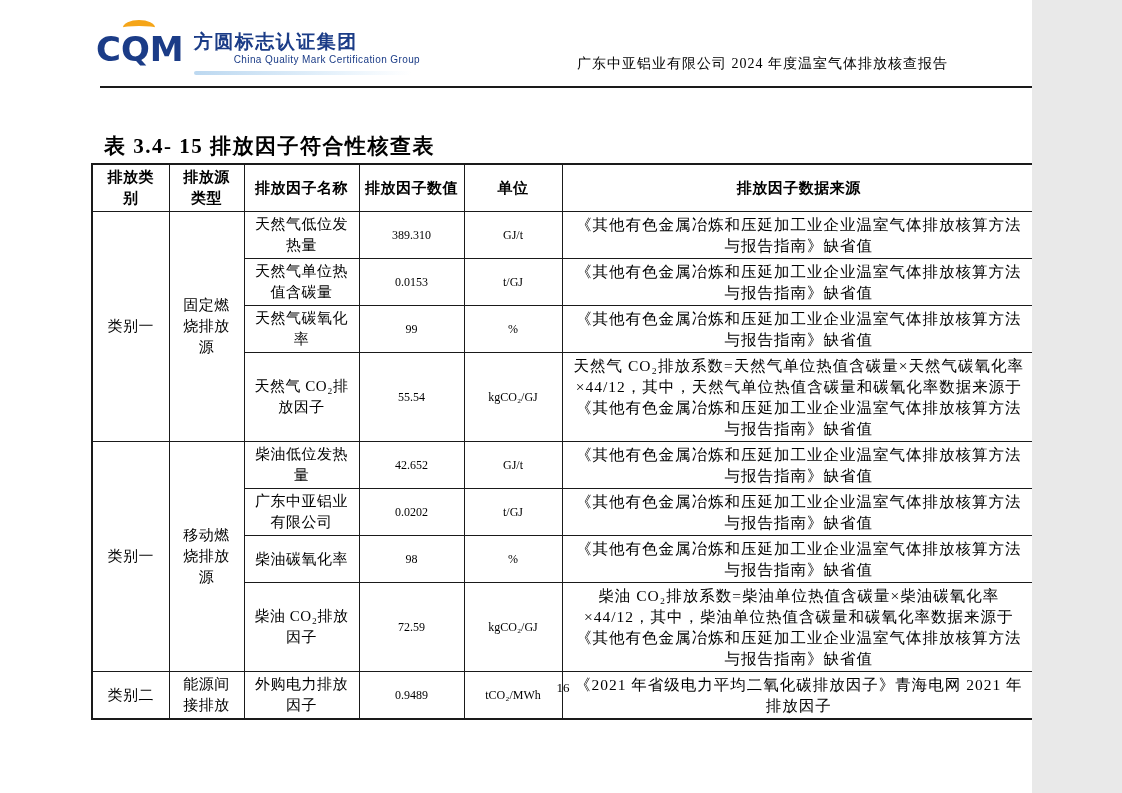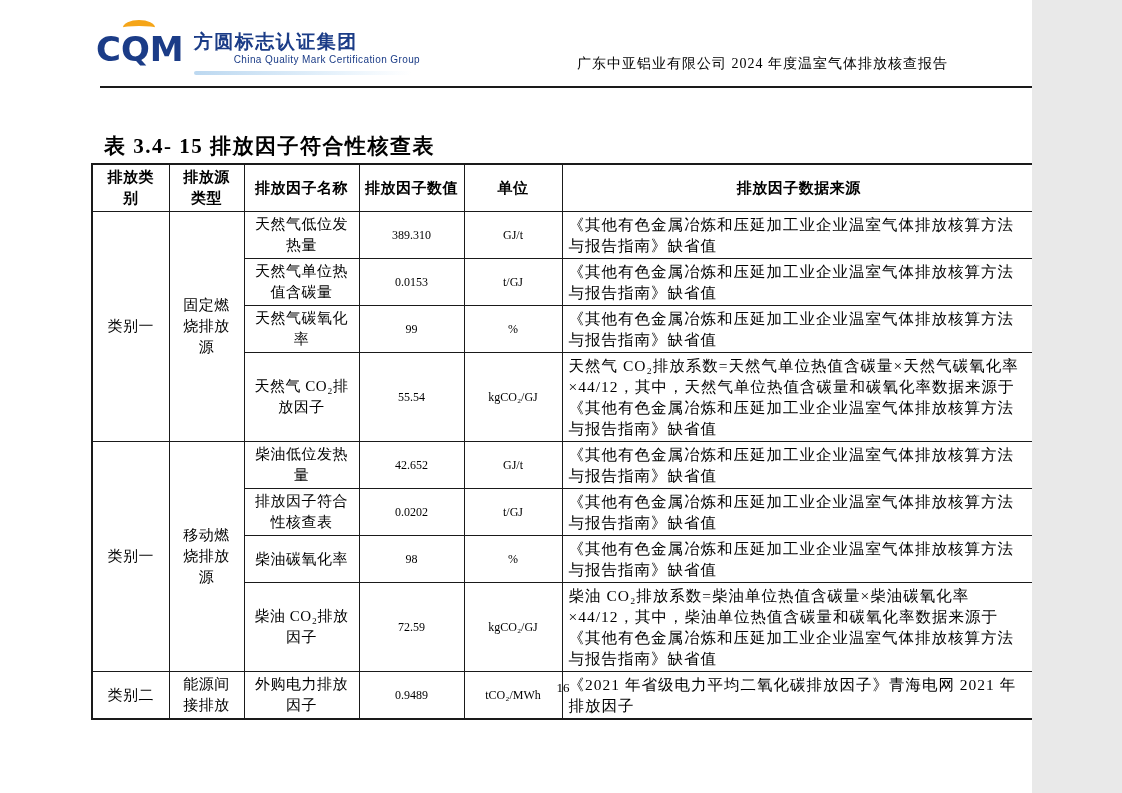--- a/index.html
+++ b/index.html
@@ -125,21 +125,21 @@
     line-height: 21px;
   }
   .factor-table td.typ { padding: 2px 8px; }
   .factor-table td.num {
     font-family: Liberation Serif, serif;
     font-size: 12px;
     letter-spacing: 0px;
     margin-left: 25px;
   }
   .factor-table td.src {
-    text-align: left;
+    text-align: center;
     padding: 2px 6px;
     font-size: 15.5px;
     letter-spacing: 1px;
     line-height: 21px;
   }
 
   
   .page-number {
     position: absolute;
     left: 91px;
@@ -220,21 +220,21 @@
 
       <tr style="height:43px">
         <td rowspan="4" class="c">类别一</td>
         <td rowspan="4" class="c typ">移动燃烧排放源</td>
         <td class="c">柴油低位发热量</td>
         <td class="c num">42.652</td>
         <td class="c num">GJ/t</td>
         <td class="src">《其他有色金属冶炼和压延加工业企业温室气体排放核算方法与报告指南》缺省值</td>
       </tr>
       <tr style="height:42px">
-        <td class="c">排放因子符合性核查表</td>
+        <td class="c">广东中亚铝业有限公司</td>
         <td class="c num">0.0202</td>
         <td class="c num">t/GJ</td>
         <td class="src">《其他有色金属冶炼和压延加工业企业温室气体排放核算方法与报告指南》缺省值</td>
       </tr>
       <tr style="height:43px">
         <td class="c">柴油碳氧化率</td>
         <td class="c num">98</td>
         <td class="c num">%</td>
         <td class="src">《其他有色金属冶炼和压延加工业企业温室气体排放核算方法与报告指南》缺省值</td>
       </tr>

